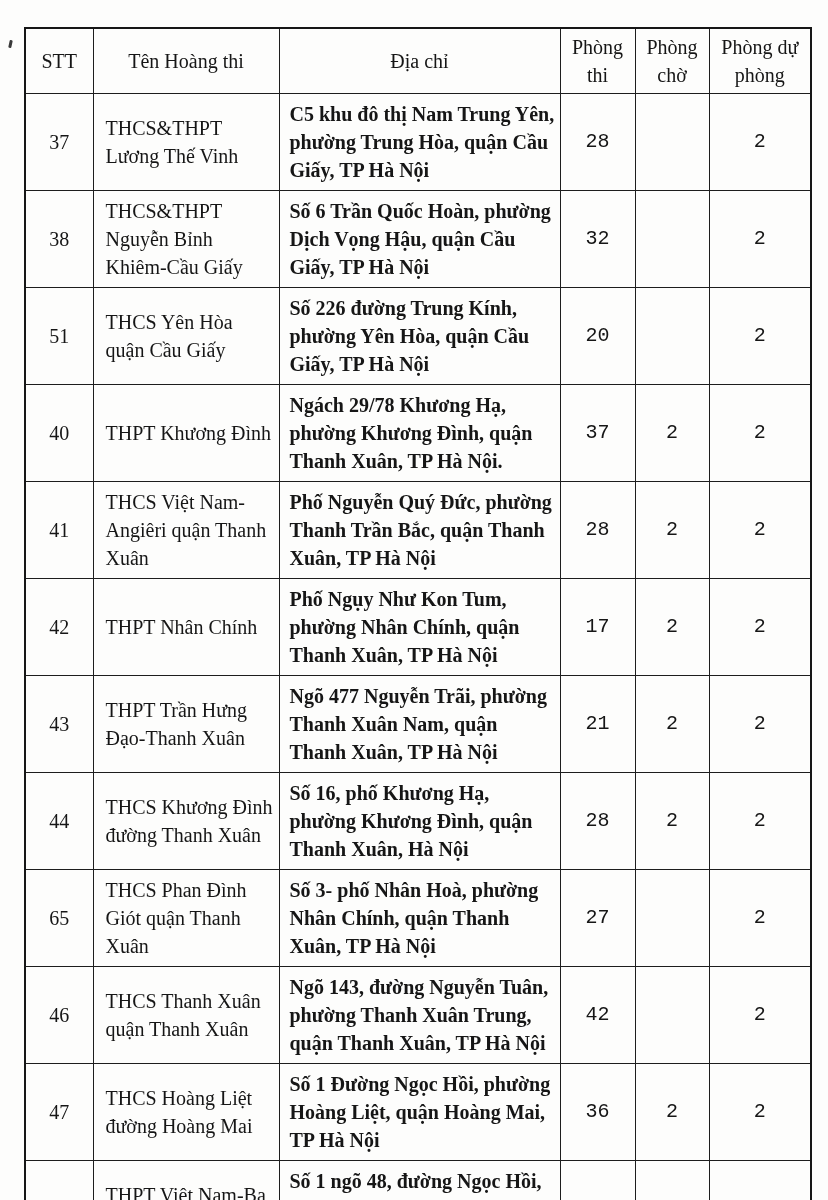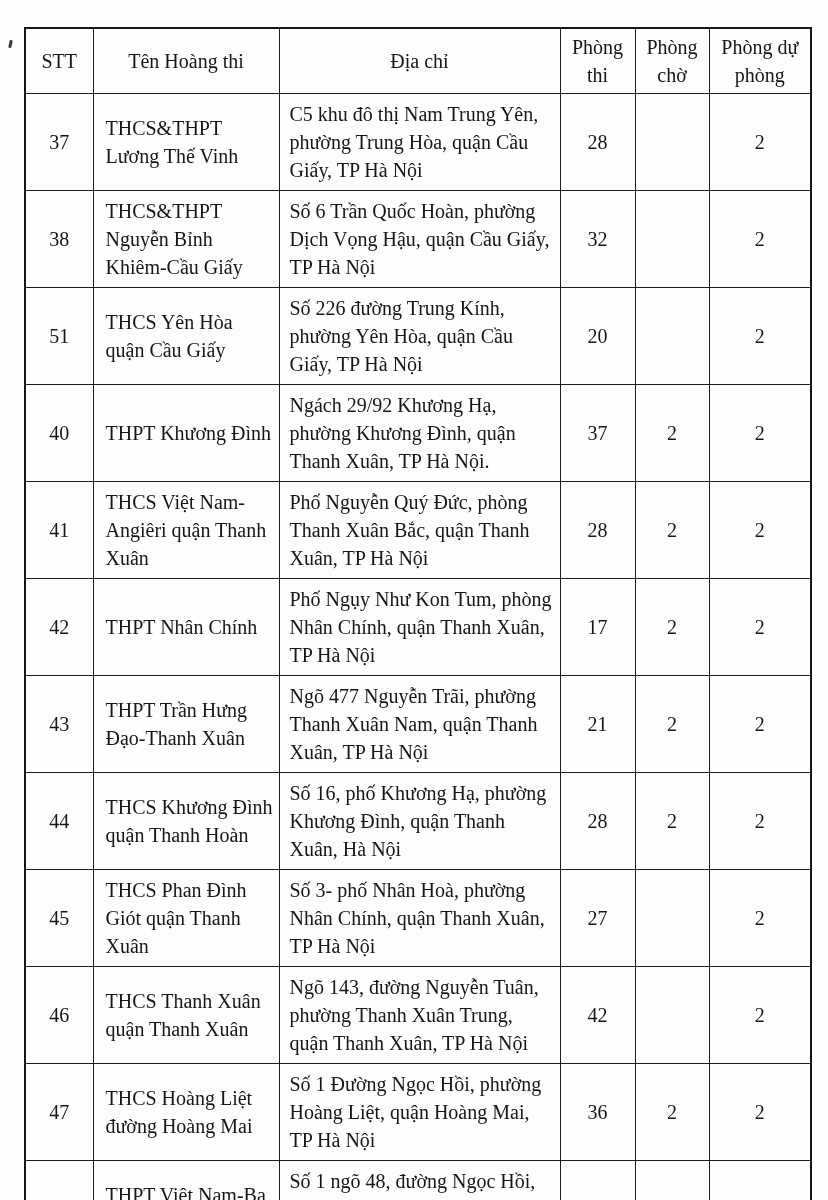--- a/index.html
+++ b/index.html
@@ -64,24 +64,26 @@
   td.cell-stt {
     text-align: center;
   }
   td.cell-name {
     text-align: left;
     padding: 6px 6px 6px 12px;
   }
   td.cell-addr {
     text-align: left;
     padding: 6px 4px 6px 10px;
+    font-weight: bold;
   }
   td.cell-num {
     text-align: center;
     padding: 2px;
+    font-family: Liberation Mono, monospace;
   }
   tr.data-row { height: 84px; }
 </style>
 </head>
 <body>
 
 <div class="scan-speck"></div>
 
 <div class="doc-table-wrap">
   <table class="doc-table">
@@ -124,59 +126,59 @@
     <td class="cell-stt">51</td>
     <td class="cell-name">THCS Yên Hòa quận Cầu Giấy</td>
     <td class="cell-addr">Số 226 đường Trung Kính, phường Yên Hòa, quận Cầu Giấy, TP Hà Nội</td>
     <td class="cell-num">20</td>
     <td class="cell-num"></td>
     <td class="cell-num">2</td>
   </tr>
         <tr class="data-row">
     <td class="cell-stt">40</td>
     <td class="cell-name">THPT Khương Đình</td>
-    <td class="cell-addr">Ngách 29/92 Khương Hạ, phường Khương Đình, quận Thanh Xuân, TP Hà Nội.</td>
+    <td class="cell-addr">Ngách 29/78 Khương Hạ, phường Khương Đình, quận Thanh Xuân, TP Hà Nội.</td>
     <td class="cell-num">37</td>
     <td class="cell-num">2</td>
     <td class="cell-num">2</td>
   </tr>
         <tr class="data-row">
     <td class="cell-stt">41</td>
     <td class="cell-name">THCS Việt Nam-Angiêri quận Thanh Xuân</td>
-    <td class="cell-addr">Phố Nguyễn Quý Đức, phòng Thanh Xuân Bắc, quận Thanh Xuân, TP Hà Nội</td>
+    <td class="cell-addr">Phố Nguyễn Quý Đức, phường Thanh Trần Bắc, quận Thanh Xuân, TP Hà Nội</td>
     <td class="cell-num">28</td>
     <td class="cell-num">2</td>
     <td class="cell-num">2</td>
   </tr>
         <tr class="data-row">
     <td class="cell-stt">42</td>
     <td class="cell-name">THPT Nhân Chính</td>
-    <td class="cell-addr">Phố Ngụy Như Kon Tum, phòng Nhân Chính, quận Thanh Xuân, TP Hà Nội</td>
+    <td class="cell-addr">Phố Ngụy Như Kon Tum, phường Nhân Chính, quận Thanh Xuân, TP Hà Nội</td>
     <td class="cell-num">17</td>
     <td class="cell-num">2</td>
     <td class="cell-num">2</td>
   </tr>
         <tr class="data-row">
     <td class="cell-stt">43</td>
     <td class="cell-name">THPT Trần Hưng Đạo-Thanh Xuân</td>
     <td class="cell-addr">Ngõ 477 Nguyễn Trãi, phường Thanh Xuân Nam, quận Thanh Xuân, TP Hà Nội</td>
     <td class="cell-num">21</td>
     <td class="cell-num">2</td>
     <td class="cell-num">2</td>
   </tr>
         <tr class="data-row">
     <td class="cell-stt">44</td>
-    <td class="cell-name">THCS Khương Đình quận Thanh Hoàn</td>
+    <td class="cell-name">THCS Khương Đình đường Thanh Xuân</td>
     <td class="cell-addr">Số 16, phố Khương Hạ, phường Khương Đình, quận Thanh Xuân, Hà Nội</td>
     <td class="cell-num">28</td>
     <td class="cell-num">2</td>
     <td class="cell-num">2</td>
   </tr>
         <tr class="data-row">
-    <td class="cell-stt">45</td>
+    <td class="cell-stt">65</td>
     <td class="cell-name">THCS Phan Đình Giót quận Thanh Xuân</td>
     <td class="cell-addr">Số 3- phố Nhân Hoà, phường Nhân Chính, quận Thanh Xuân, TP Hà Nội</td>
     <td class="cell-num">27</td>
     <td class="cell-num"></td>
     <td class="cell-num">2</td>
   </tr>
         <tr class="data-row">
     <td class="cell-stt">46</td>
     <td class="cell-name">THCS Thanh Xuân quận Thanh Xuân</td>
     <td class="cell-addr">Ngõ 143, đường Nguyễn Tuân, phường Thanh Xuân Trung, quận Thanh Xuân, TP Hà Nội</td>

